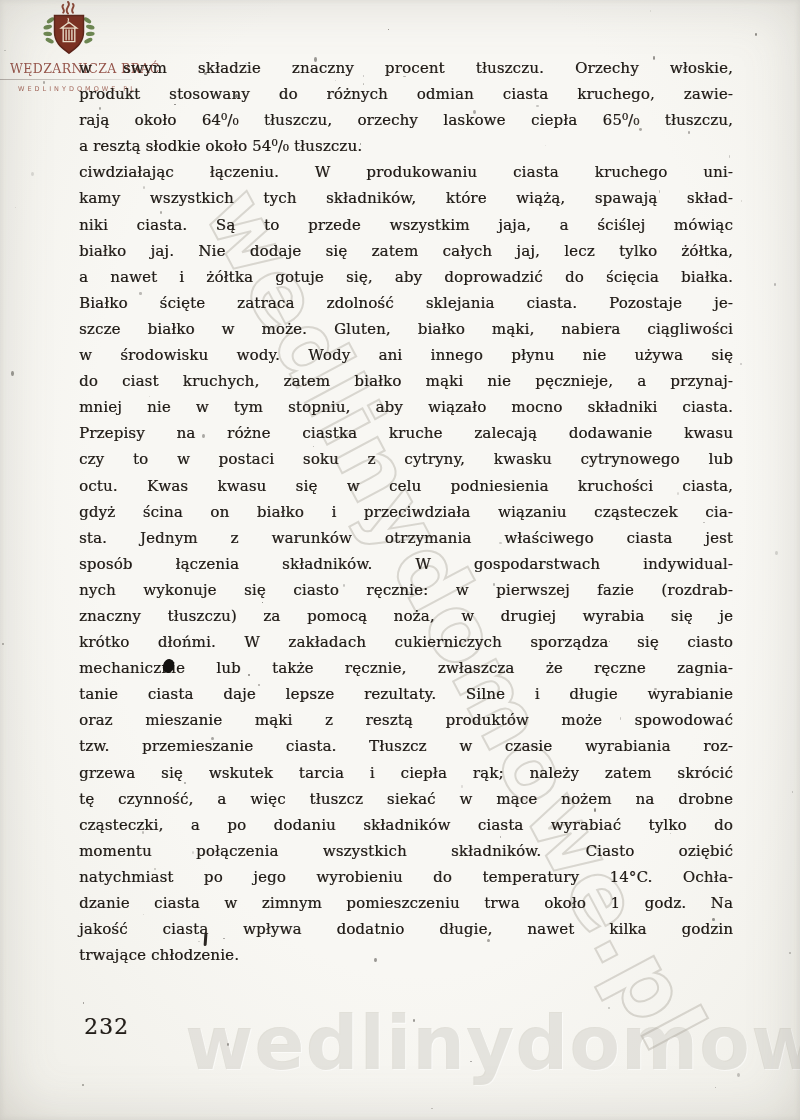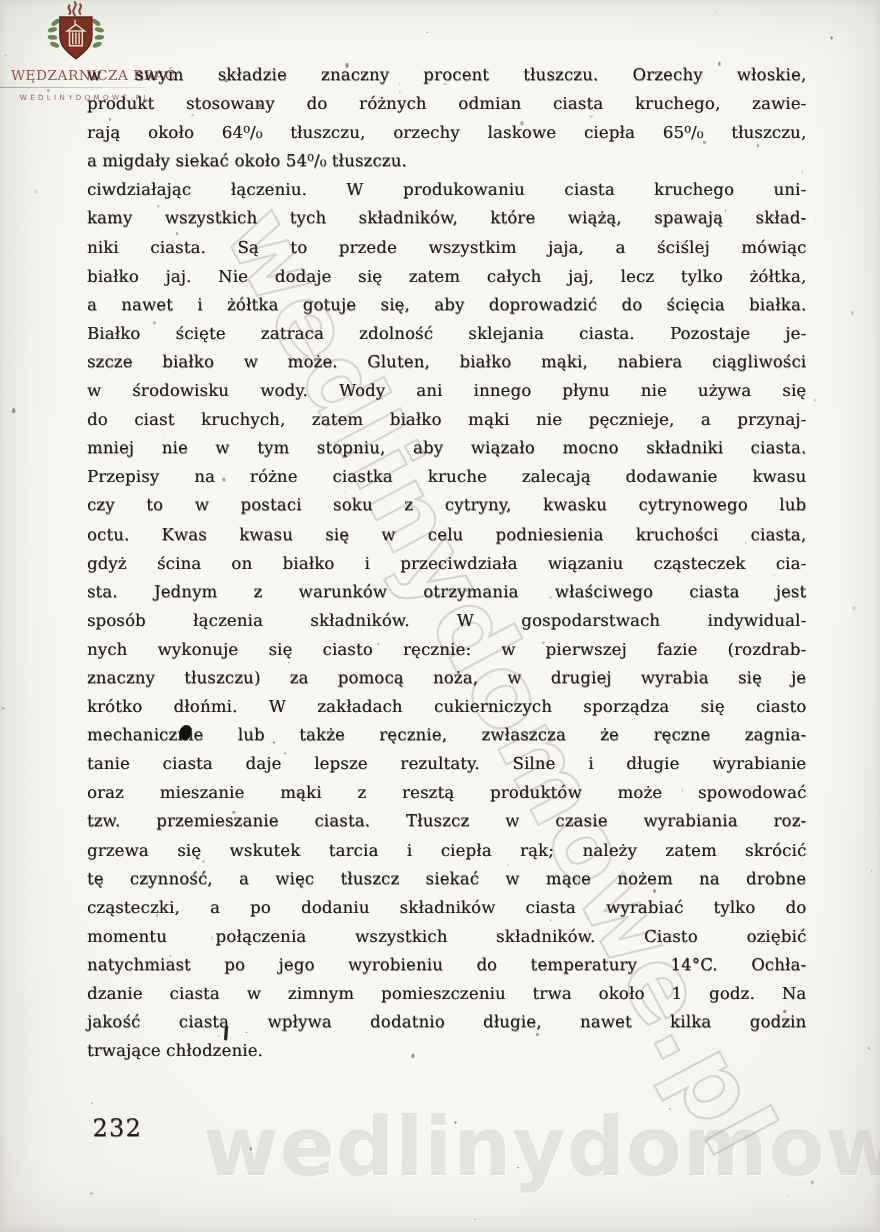--- a/index.html
+++ b/index.html
@@ -117,21 +117,21 @@
     <div class="logo-title">WĘDZARNICZA BRAĆ</div>
     <div class="logo-rule"></div>
     <div class="logo-sub">WEDLINYDOMOWE.PL</div>
   </div>
 
   <div id="text-block">
       <div>
         <div class="tline">w swym składzie znaczny procent tłuszczu. Orzechy włoskie,</div>
         <div class="tline">produkt stosowany do różnych odmian ciasta kruchego, zawie-</div>
         <div class="tline">rają około 64⁰/₀ tłuszczu, orzechy laskowe ciepła 65⁰/₀ tłuszczu,</div>
-        <div class="tline lastline">a migdały siekać około 54⁰/₀ tłuszczu.</div>
+        <div class="tline lastline">a resztą słodkie około 54⁰/₀ tłuszczu.</div>
       </div>
       <div>
         <div class="tline">ciwdziałając łączeniu. W produkowaniu ciasta kruchego uni-</div>
         <div class="tline">kamy wszystkich tych składników, które wiążą, spawają skład-</div>
         <div class="tline">niki ciasta. Są to przede wszystkim jaja, a ściślej mówiąc</div>
         <div class="tline">białko jaj. Nie dodaje się zatem całych jaj, lecz tylko żółtka,</div>
         <div class="tline">a nawet i żółtka gotuje się, aby doprowadzić do ścięcia białka.</div>
         <div class="tline">Białko ścięte zatraca zdolność sklejania ciasta. Pozostaje je-</div>
         <div class="tline">szcze białko w może. Gluten, białko mąki, nabiera ciągliwości</div>
         <div class="tline">w środowisku wody. Wody ani innego płynu nie używa się</div>

